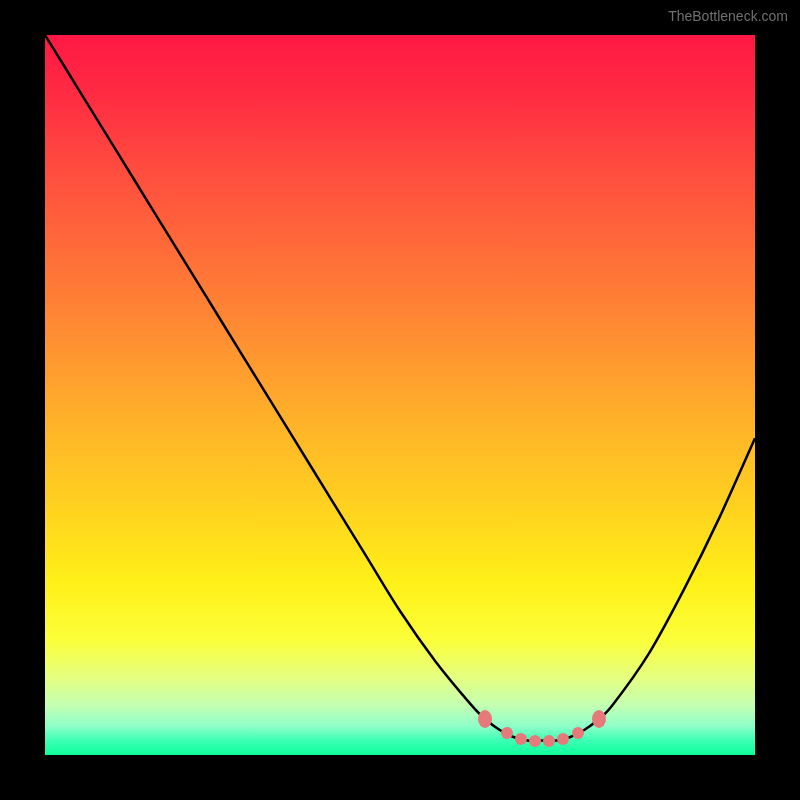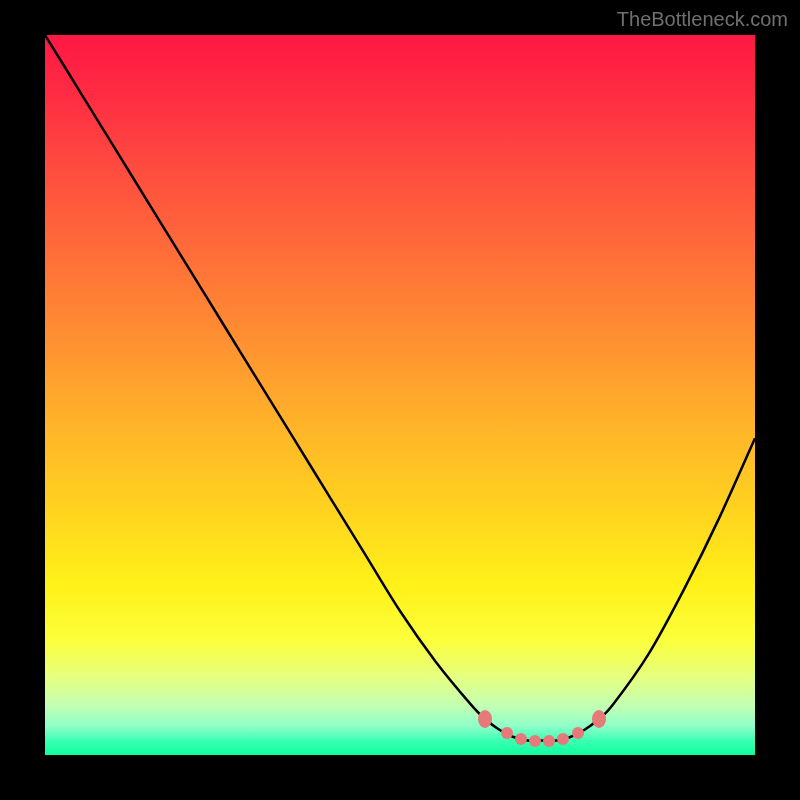--- a/index.html
+++ b/index.html
@@ -1,17 +1,17 @@
 <!DOCTYPE html>
 <html><head>
 <meta charset="utf-8">
 <style>
   * { margin: 0; padding: 0; box-sizing: border-box; }
   body { width: 800px; height: 800px; background: #000; position: relative; font-family: Arial, sans-serif; }
-  .watermark { position: absolute; top: 8px; right: 12px; color: #707070; font-size: 20px; font-weight: 500; z-index: 10; }
+  .watermark { position: absolute; top: 8px; right: 12px; color: #707070; font-size: 14px; font-weight: 500; z-index: 10; }
   .plot-area { position: absolute; left: 45px; top: 35px; width: 710px; height: 720px; overflow: hidden; }
   .gradient-bg { position: absolute; inset: 0; background: linear-gradient(to bottom,
       #ff1844 0%,
       #ff2b43 8%,
       #ff4a3f 18%,
       #ff6c39 30%,
       #ff8f32 42%,
       #ffb329 54%,
       #ffd31f 66%,
       #fff018 76%,

